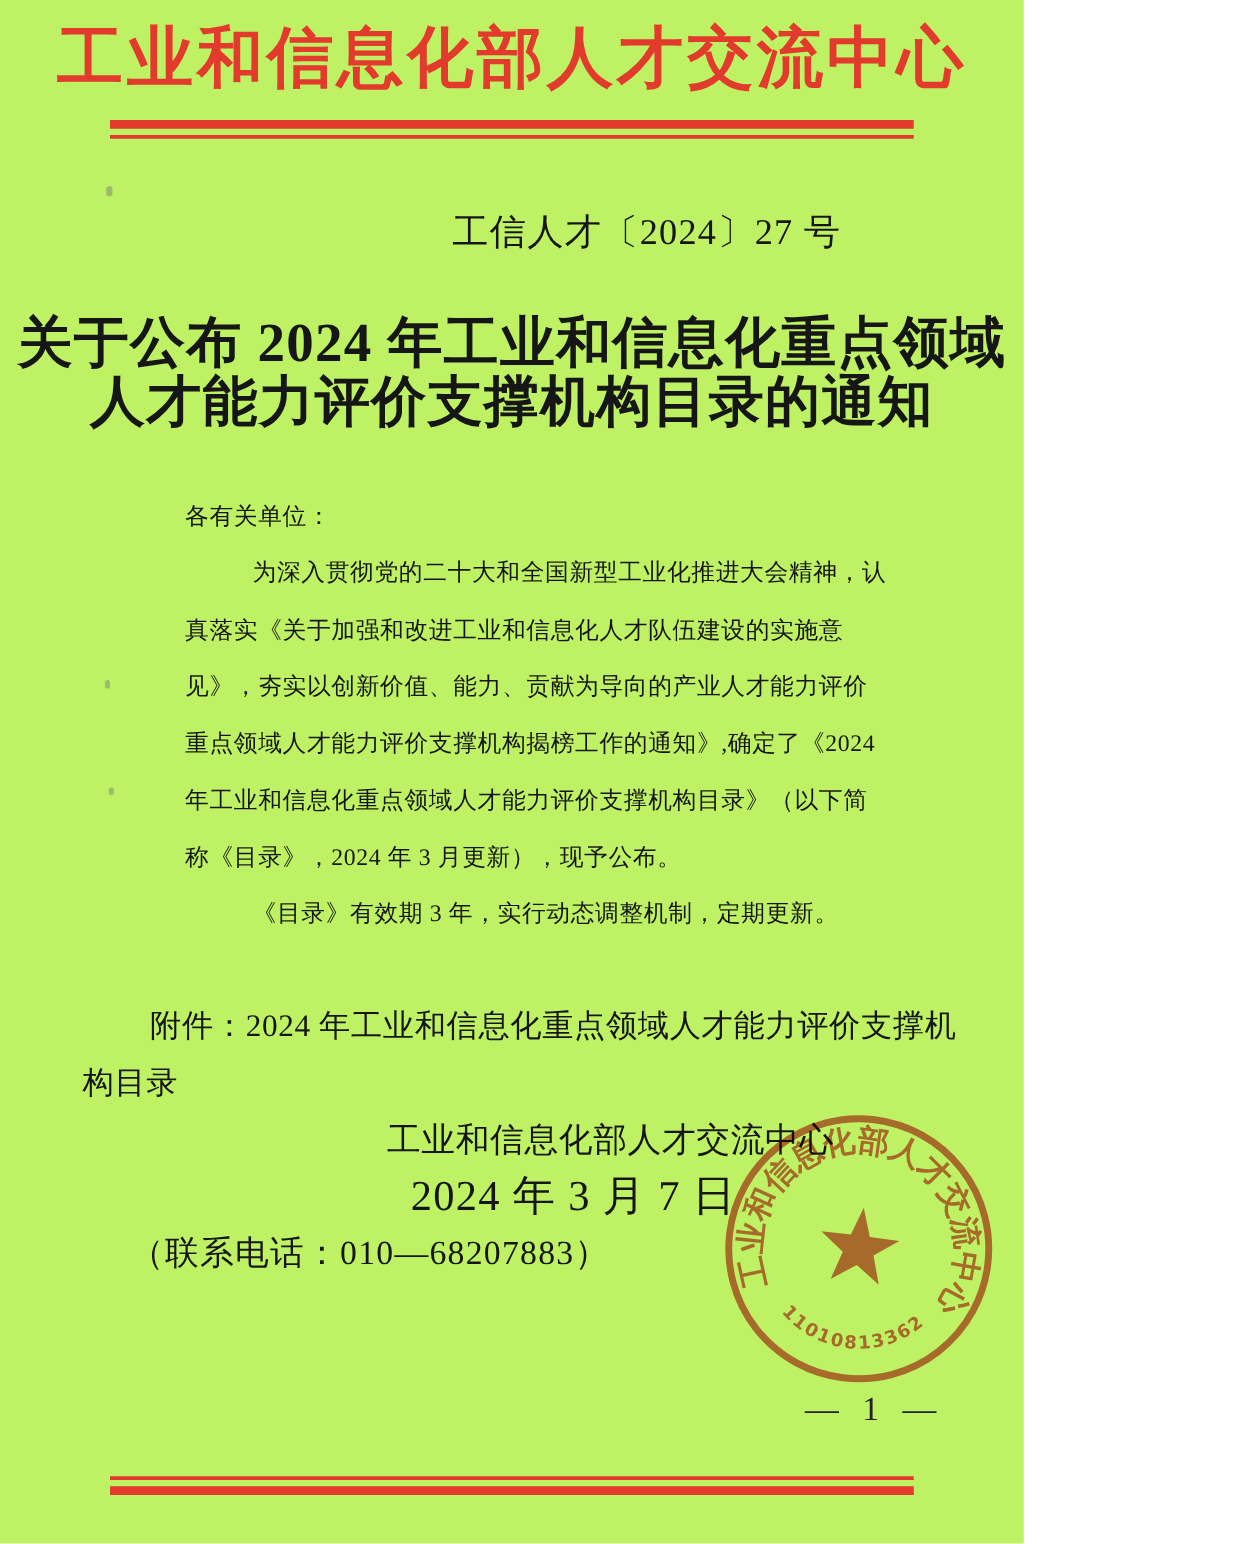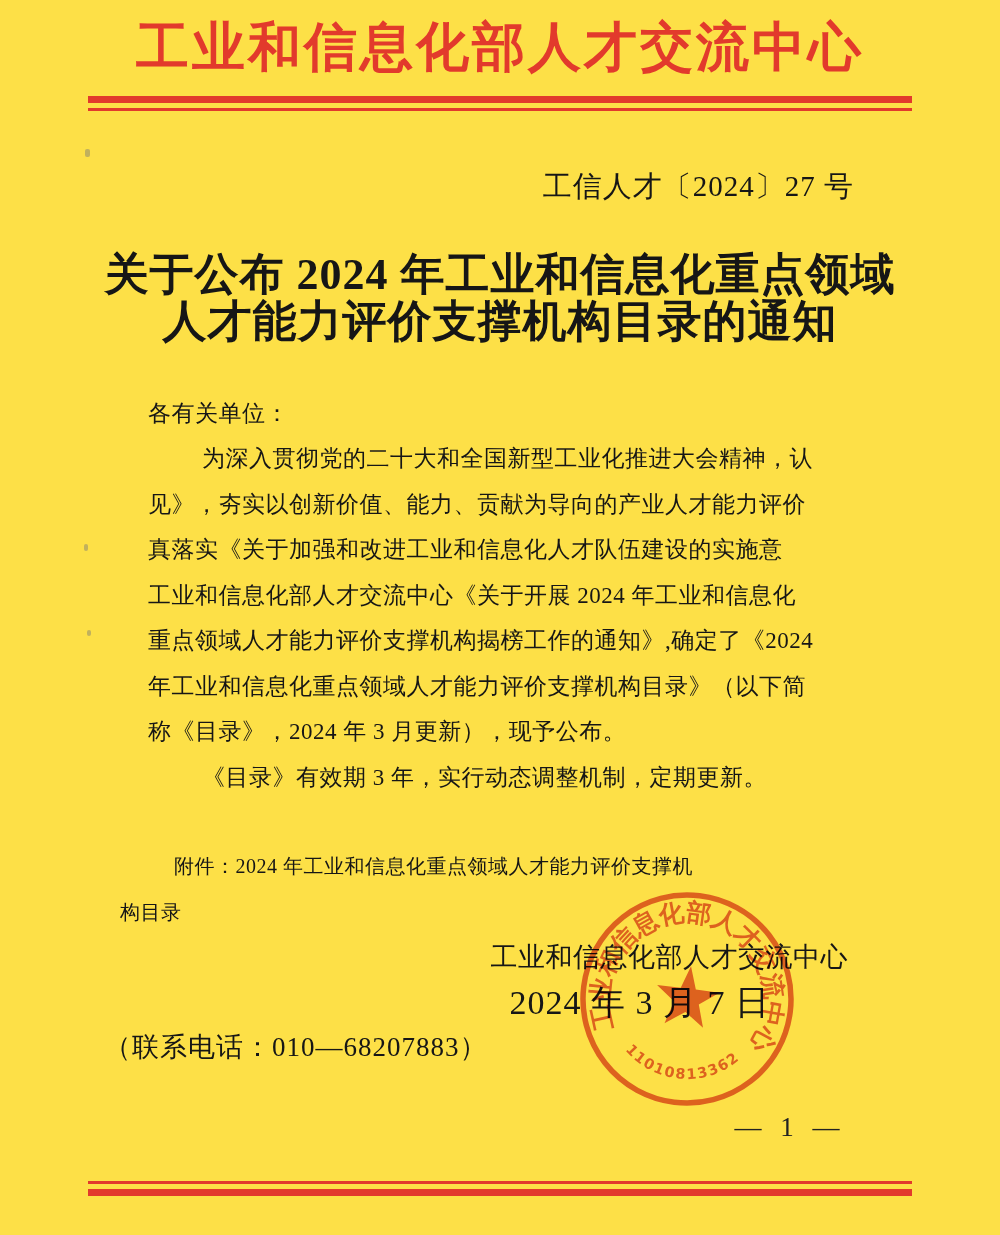--- a/index.html
+++ b/index.html
@@ -2,23 +2,23 @@
 <html style="--accent-red: #e23a2c;"><head>
 <meta charset="utf-8">
 <style>
   html, body {
     margin: 0;
     padding: 0;
     background: #ffffff;
   }
   .page {
     position: relative;
-    width: 1000px;
+    width: 819px;
     height: 1235px;
-    background: #fde047;
+    background: #bef264;
     overflow: hidden;
     font-family: "Liberation Serif", "DejaVu Serif", serif;
     color: #161616;
   }
   
   .letterhead {
     padding-top: 14px;
     text-align: center;
   }
   .letterhead-title {
@@ -53,37 +53,37 @@
     font-weight: 700;
     font-size: 44px;
     line-height: 47px;
     letter-spacing: 1px;
   }
   
   .body-block {
     margin-top: 46px;
     margin-left: 148px;
     margin-right: 118px;
-    font-size: 23px;
+    font-size: 19px;
   }
   .salutation {
     line-height: 45px;
     letter-spacing: 0.5px;
   }
   .line {
     line-height: 45.5px;
     letter-spacing: 0.5px;
     white-space: nowrap;
   }
   .line.indent { padding-left: 54px; }
   .attachment-block {
     margin-top: 44px;
-    margin-left: 120px;
+    margin-left: 66px;
     margin-right: 118px;
-    font-size: 20px;
+    font-size: 25px;
   }
   
   .sig-org {
     margin-top: 0;
     padding-right: 152px;
     text-align: right;
     font-size: 27px;
     line-height: 45px;
     letter-spacing: 0.5px;
   }
@@ -166,23 +166,22 @@
 
   <div class="doc-title">
     <div>关于公布 2024 年工业和信息化重点领域</div>
     <div>人才能力评价支撑机构目录的通知</div>
   </div>
 
   <div class="body-block">
     <div class="salutation">各有关单位：</div>
     <div id="body-lines">
         <div class="line indent">为深入贯彻党的二十大和全国新型工业化推进大会精神，认</div>
+        <div class="line">真落实《关于加强和改进工业和信息化人才队伍建设的实施意</div>
         <div class="line">见》，夯实以创新价值、能力、贡献为导向的产业人才能力评价</div>
-        <div class="line">真落实《关于加强和改进工业和信息化人才队伍建设的实施意</div>
-        <div class="line">工业和信息化部人才交流中心《关于开展 2024 年工业和信息化</div>
         <div class="line">重点领域人才能力评价支撑机构揭榜工作的通知》,确定了《2024</div>
         <div class="line">年工业和信息化重点领域人才能力评价支撑机构目录》（以下简</div>
         <div class="line">称《目录》，2024 年 3 月更新），现予公布。</div>
         <div class="line indent">《目录》有效期 3 年，实行动态调整机制，定期更新。</div>
       </div>
   </div>
 
   <div class="attachment-block" id="attachment-lines">
       <div class="line indent">附件：2024 年工业和信息化重点领域人才能力评价支撑机</div>
       <div class="line">构目录</div>

